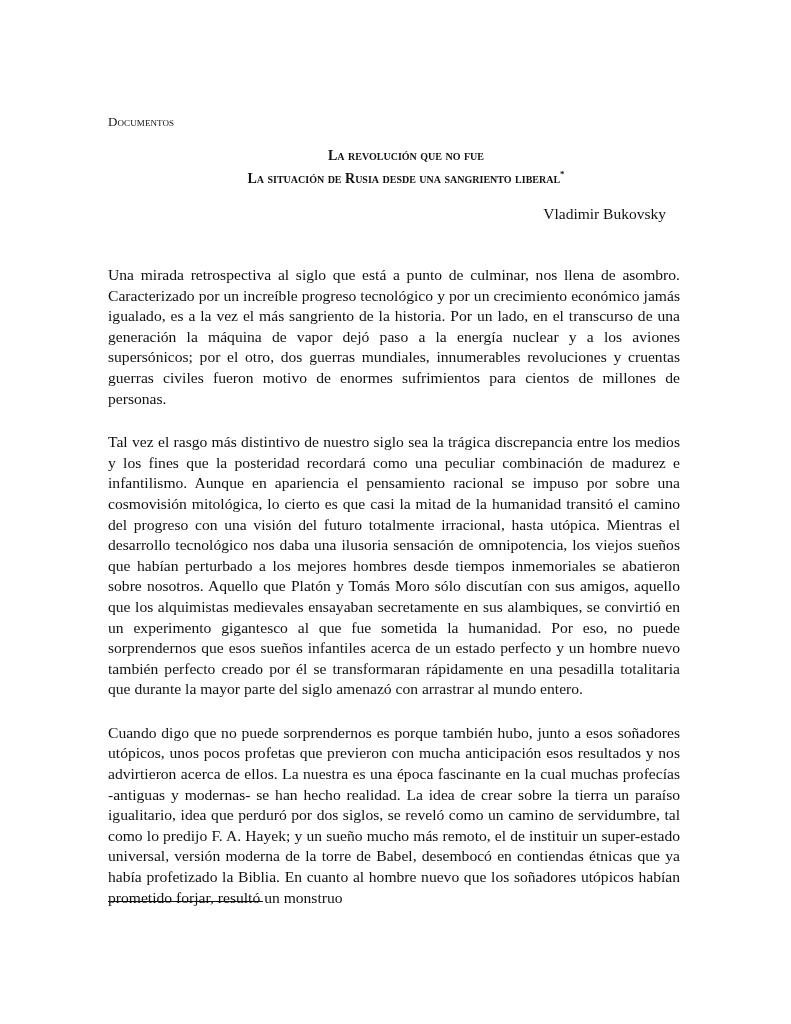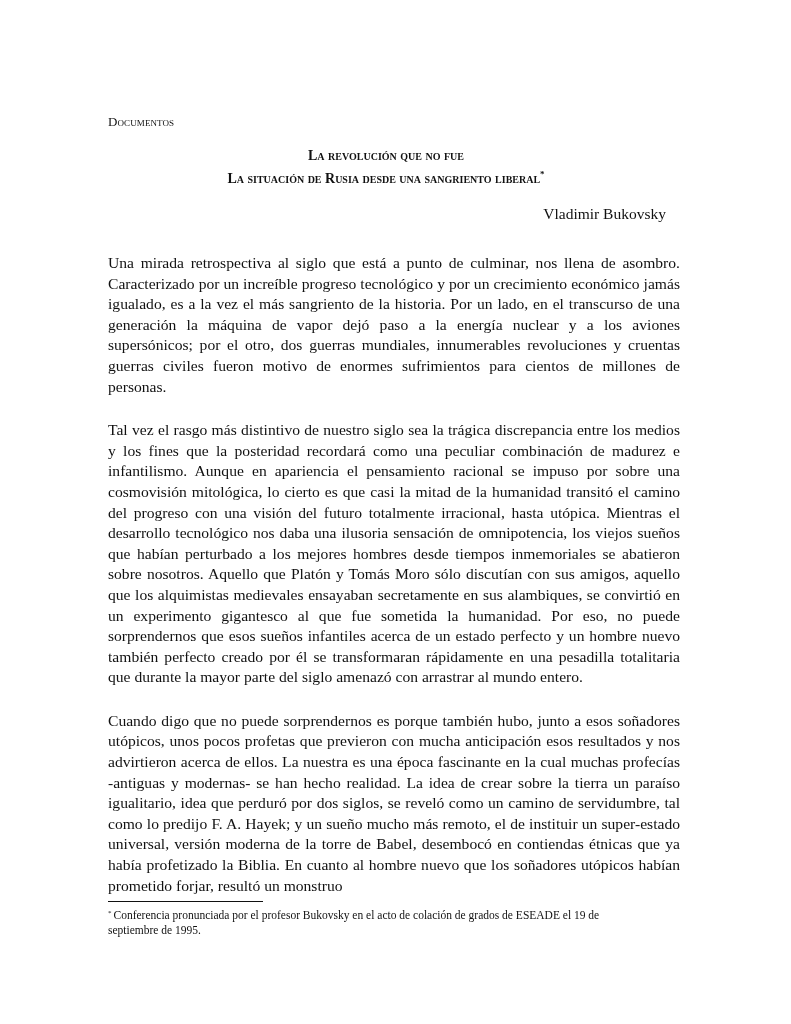--- a/index.html
+++ b/index.html
@@ -7,34 +7,34 @@
     width: 791px; height: 1024px; position: relative; overflow: hidden;
     font-family: "Liberation Serif", "DejaVu Serif", serif;
     color: #111111;
   }
   .page { position: absolute; left: 0; top: 0; width: 791px; height: 768px; }
   .section-label {
     position: absolute; left: 108px; top: 114px;
     font-size: 13px; font-variant: small-caps; letter-spacing: 0.1px;
   }
   .title-block {
-    position: absolute; left: 100px; top: 147px; width: 572px;
+    position: absolute; left: 120px; top: 147px; width: 572px;
     text-align: center; font-variant: small-caps; font-weight: bold;
     font-size: 14px; line-height: 18px;
   }
   .title-block sup { font-size: 9px; vertical-align: 6px; }
   .author {
     position: absolute; right: 125px; top: 205px;
     font-size: 15.5px;
   }
   .body {
     position: absolute; left: 108px; top: 249px; width: 572px;
   }
   .para {
-    margin: 4px 0 23px 0; font-size: 15.6px; line-height: 20.6px;
+    margin: 16px 0 23px 0; font-size: 15.6px; line-height: 20.6px;
     text-align: justify;
   }
   .fn-rule {
     position: absolute; left: 108px; top: 901px; width: 155px; height: 0;
     border-top: 1px solid #111;
   }
   .footnote {
     position: absolute; left: 108px; top: 906px; width: 520px;
     font-size: 11.5px; line-height: 14.5px;
   }
@@ -53,14 +53,13 @@
 
   <div class="author">Vladimir Bukovsky</div>
 
   <div class="body">
     <p class="para">Una mirada retrospectiva al siglo que está a punto de culminar, nos llena de asombro. Caracterizado por un increíble progreso tecnológico y por un crecimiento económico jamás igualado, es a la vez el más sangriento de la historia. Por un lado, en el transcurso de una generación la máquina de vapor dejó paso a la energía nuclear y a los aviones supersónicos; por el otro, dos guerras mundiales, innumerables revoluciones y cruentas guerras civiles fueron motivo de enormes sufrimientos para cientos de millones de personas.</p>
     <p class="para">Tal vez el rasgo más distintivo de nuestro siglo sea la trágica discrepancia entre los medios y los fines que la posteridad recordará como una peculiar combinación de madurez e infantilismo. Aunque en apariencia el pensamiento racional se impuso por sobre una cosmovisión mitológica, lo cierto es que casi la mitad de la humanidad transitó el camino del progreso con una visión del futuro totalmente irracional, hasta utópica. Mientras el desarrollo tecnológico nos daba una ilusoria sensación de omnipotencia, los viejos sueños que habían perturbado a los mejores hombres desde tiempos inmemoriales se abatieron sobre nosotros. Aquello que Platón y Tomás Moro sólo discutían con sus amigos, aquello que los alquimistas medievales ensayaban secretamente en sus alambiques, se convirtió en un experimento gigantesco al que fue sometida la humanidad. Por eso, no puede sorprendernos que esos sueños infantiles acerca de un estado perfecto y un hombre nuevo también perfecto creado por él se transformaran rápidamente en una pesadilla totalitaria que durante la mayor parte del siglo amenazó con arrastrar al mundo entero.</p>
     <p class="para">Cuando digo que no puede sorprendernos es porque también hubo, junto a esos soñadores utópicos, unos pocos profetas que previeron con mucha anticipación esos resultados y nos advirtieron acerca de ellos. La nuestra es una época fascinante en la cual muchas profecías -antiguas y modernas- se han hecho realidad. La idea de crear sobre la tierra un paraíso igualitario, idea que perduró por dos siglos, se reveló como un camino de servidumbre, tal como lo predijo F. A. Hayek; y un sueño mucho más remoto, el de instituir un super-estado universal, versión moderna de la torre de Babel, desembocó en contiendas étnicas que ya había profetizado la Biblia. En cuanto al hombre nuevo que los soñadores utópicos habían prometido forjar, resultó un monstruo</p>
   </div>
 
   <div class="fn-rule"></div>
-  <div class="footnote"><sup>*</sup><span>Conferencia pronunciada por el profesor Bukovsky en el acto de colación de grados de ESEADE el 19 de septiembre de 1995.</span></div>
 </div>
 
 </body></html>

